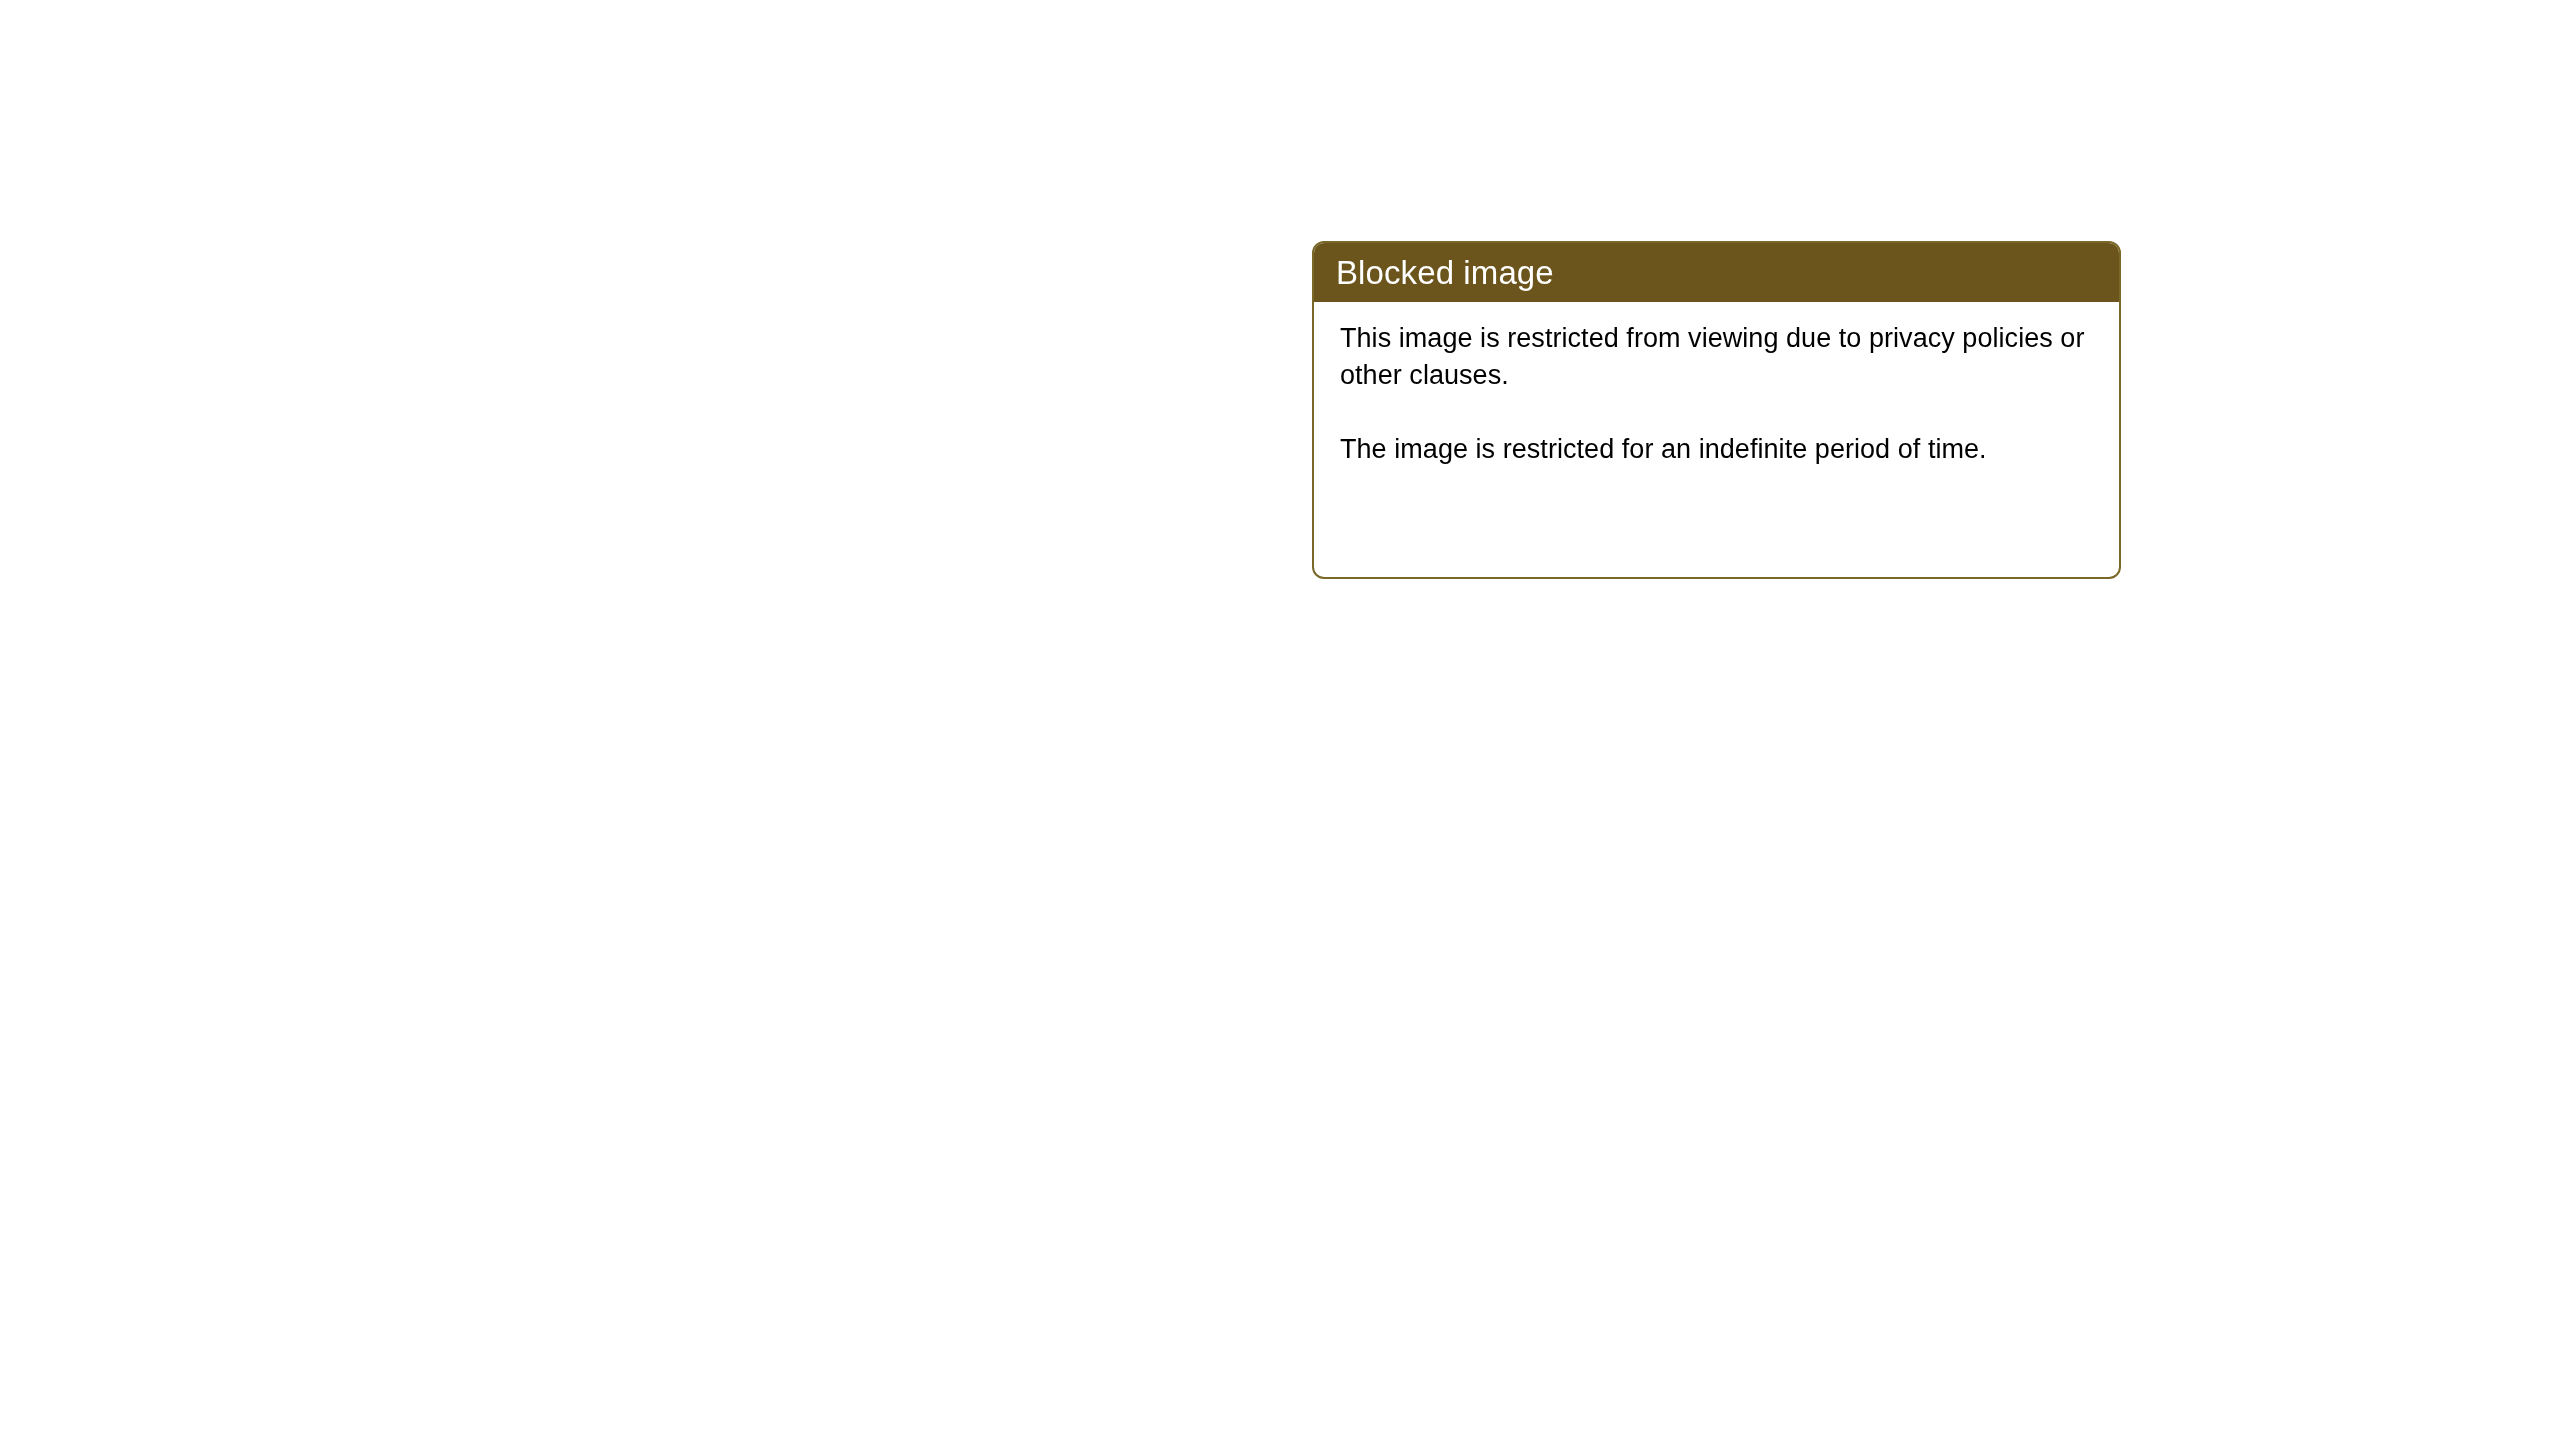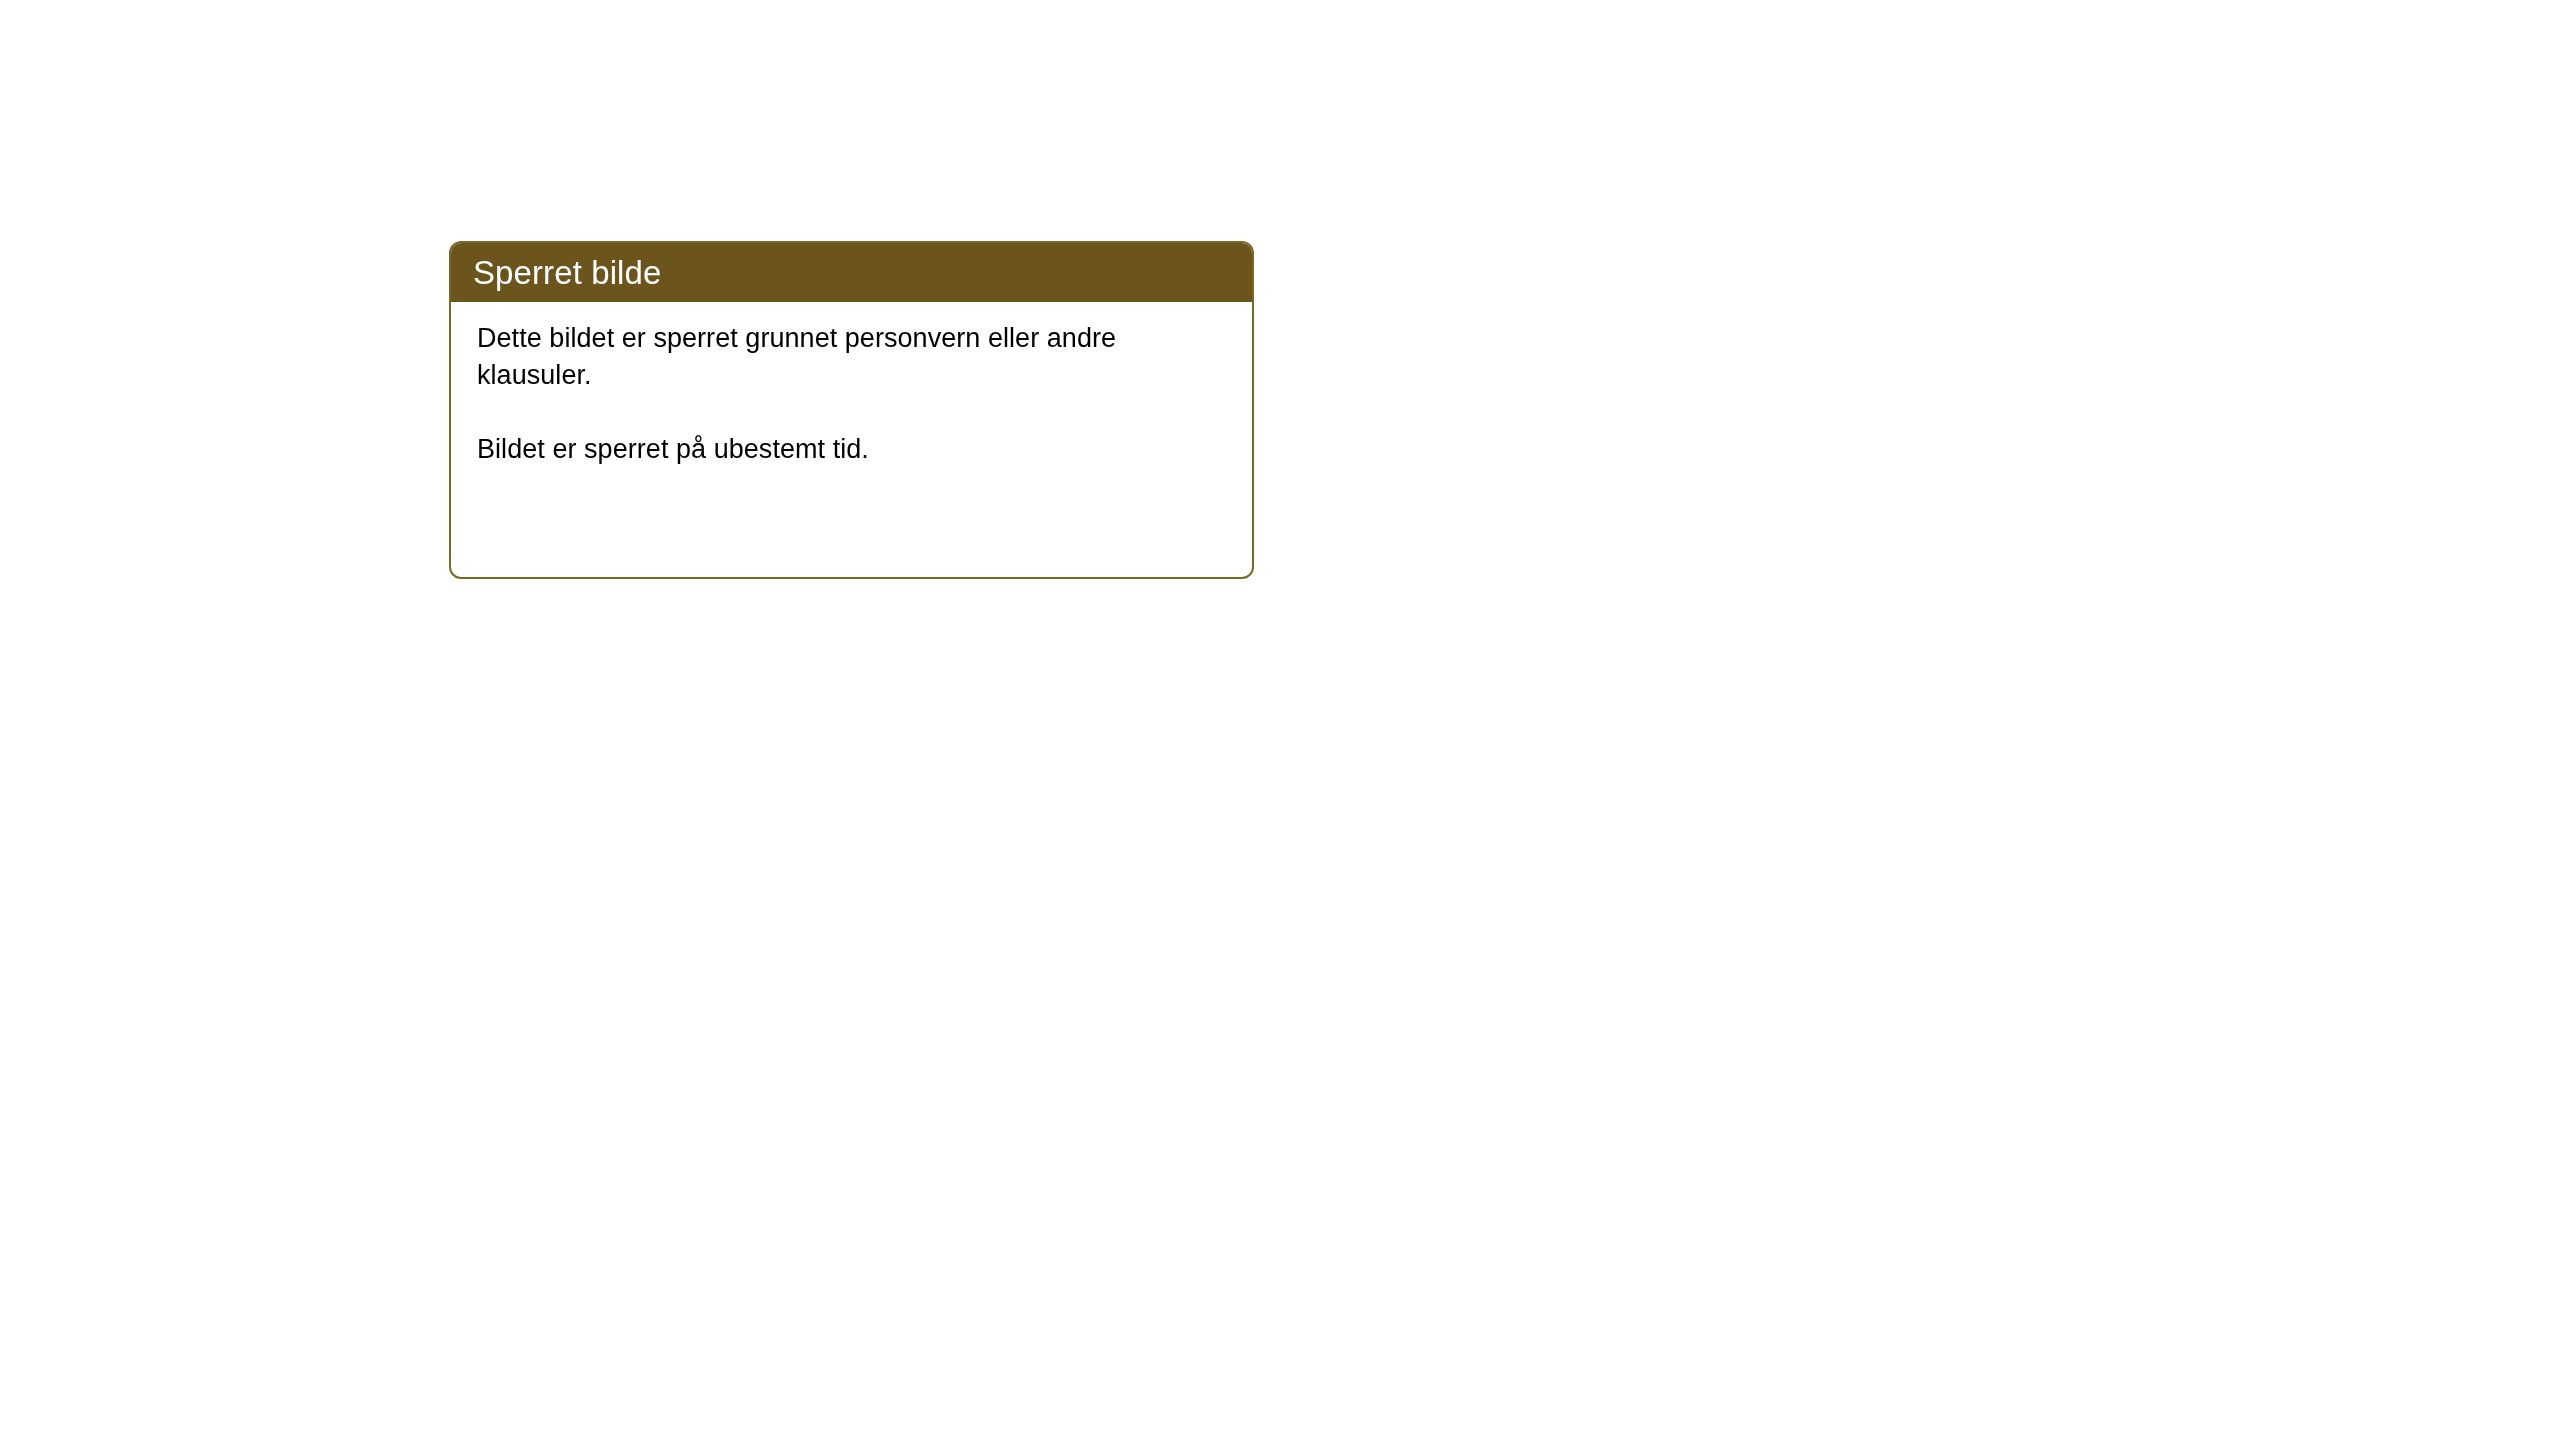--- a/index.html
+++ b/index.html
@@ -87,24 +87,24 @@
 
   .card-paragraph + .card-paragraph {
     margin-top: 37px;
   }
 </style>
 </head>
 <body>
 
 <div class="page">
 
-  <section class="notice-card" id="card-no">
+
+  <section class="notice-card" id="card-en">
     <header class="card-header">
-      <h2 class="card-title">Sperret bilde</h2>
+      <h2 class="card-title">Blocked image</h2>
     </header>
     <div class="card-body">
-      <p class="card-paragraph">Dette bildet er sperret grunnet personvern eller andre klausuler.</p>
-      <p class="card-paragraph">Bildet er sperret på ubestemt tid.</p>
+      <p class="card-paragraph">This image is restricted from viewing due to privacy policies or other clauses.</p>
+      <p class="card-paragraph">The image is restricted for an indefinite period of time.</p>
     </div>
   </section>
-
 
 </div>
 
 </body></html>

